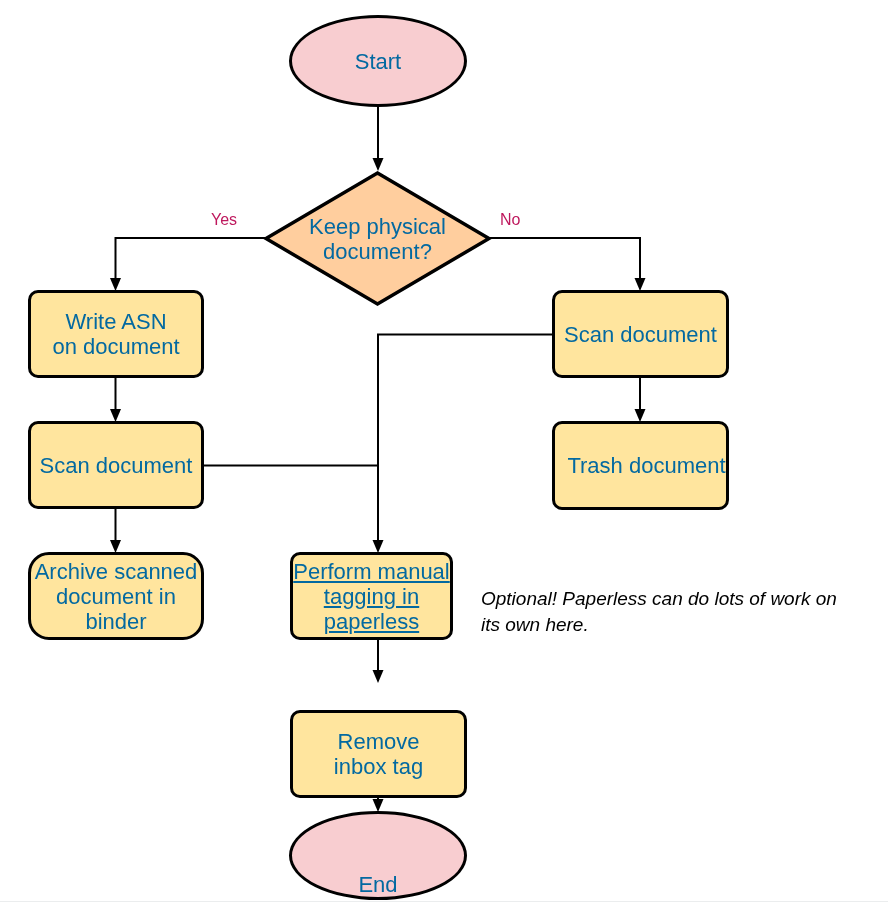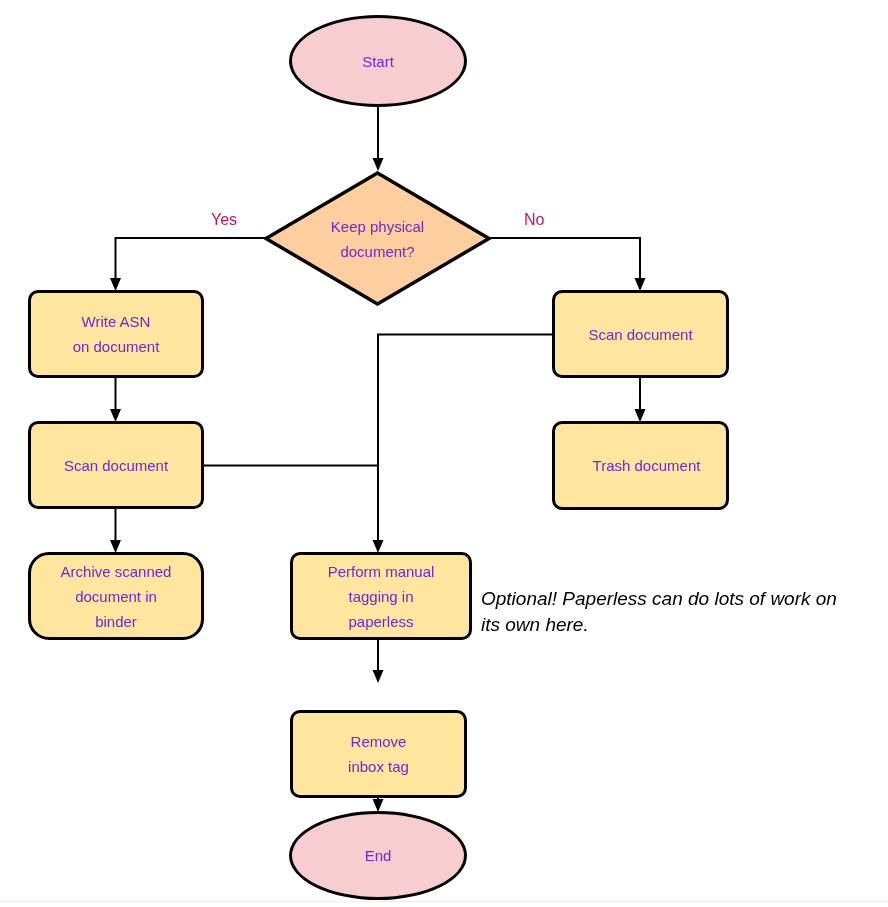--- a/index.html
+++ b/index.html
@@ -25,23 +25,23 @@
     stroke: #000000;
     stroke-width: 2;
   }
   .node {
     position: absolute;
     box-sizing: border-box;
     display: flex;
     align-items: center;
     justify-content: center;
     text-align: center;
-    font-size: 15px;
+    font-size: 22px;
     line-height: 25px;
-    color: #6d28d9;
+    color: #0369a1;
   }
   .node .label {
     white-space: pre-line;
   }
   .terminal {
     background: var(--terminal-fill, #f8cdd0);
     border: 3px solid var(--stroke, #000000);
     border-radius: 50%;
   }
   .process {
@@ -61,30 +61,30 @@
     position: relative;
     z-index: 1;
   }
   #node-start        { left: 289px; top: 15px;  width: 178px; height: 92px; }
   #node-decision     { left: 263px; top: 170px; width: 229px; height: 137px; }
   #node-write-asn    { left: 28px;  top: 290px; width: 176px; height: 88px; }
   #node-scan-left    { left: 28px;  top: 421px; width: 176px; height: 88px; }
   #node-archive      { left: 28px;  top: 552px; width: 176px; height: 88px; border-radius: 21px; }
   #node-scan-right   { left: 552px; top: 290px; width: 177px; height: 88px; }
   #node-trash        { left: 552px; top: 421px; width: 177px; height: 89px; padding-left: 12px; }
-  #node-tagging      { left: 290px; top: 552px; width: 182px; height: 88px; }
+  #node-tagging      { left: 290px; top: 552px; width: 163px; height: 88px; text-decoration: underline; }
   #node-remove-inbox { left: 290px; top: 682px; width: 177px; height: 88px; margin-top: 28px; }
-  #node-end          { left: 289px; top: 811px; width: 178px; height: 89px; }
+  #node-end          { left: 289px; top: 811px; width: 178px; height: 89px; align-items: flex-end; }
   .edge-label {
     position: absolute;
     font-size: 16px;
     color: #be185d;
   }
   #label-yes { left: 211px; top: 211px; }
-  #label-no  { left: 524px; top: 211px; }
+  #label-no  { left: 500px; top: 211px; }
   #annotation {
     position: absolute;
     left: 481px;
     top: 586px;
     width: 420px;
     font-size: 19px;
     font-style: italic;
     line-height: 26px;
     color: #000000;
     white-space: pre-line;

